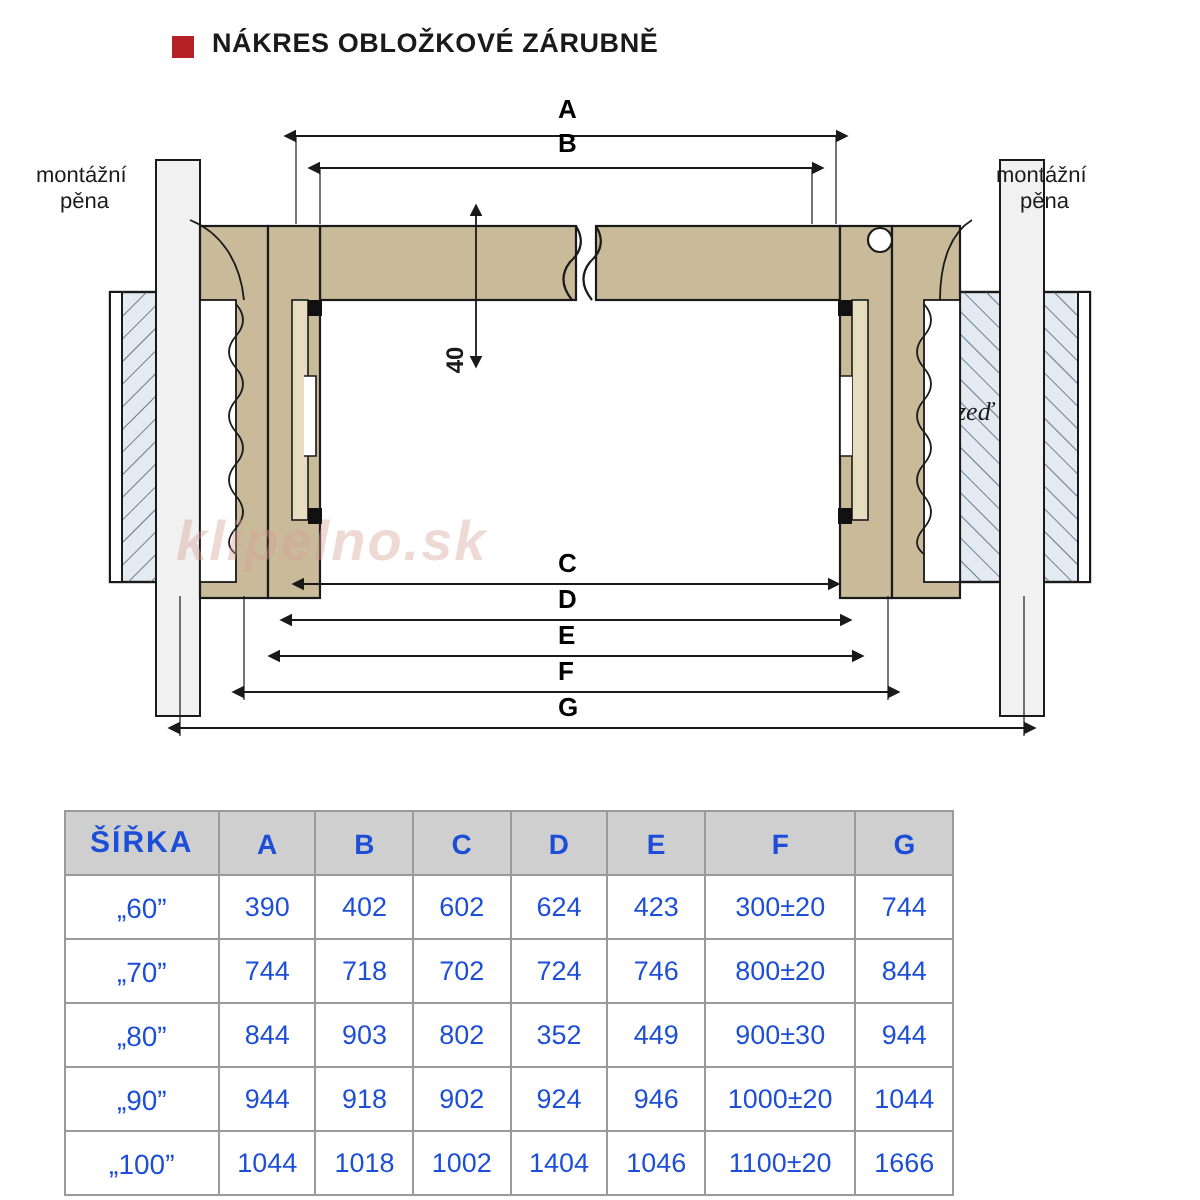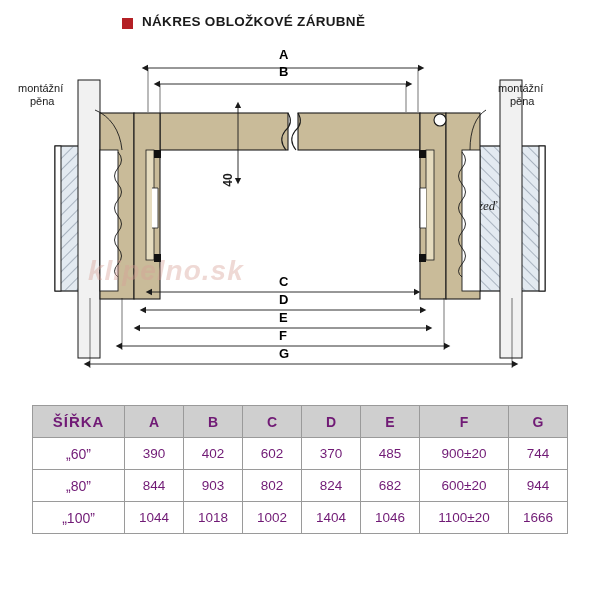--- a/index.html
+++ b/index.html
@@ -19,21 +19,20 @@
     height: 600px;
   }
   
   .title-row {
     position: absolute;
     top: 14px;
     left: 86px;
     display: flex;
     align-items: flex-end;
     gap: 9px;
-    margin-left: 36px;
   }
   .title-bullet {
     width: 11px;
     height: 11px;
     background: #b42025;
     display: inline-block;
   }
   .title-text {
     font-size: 13.5px;
     font-weight: bold;
@@ -69,23 +68,23 @@
 
   
   .table-wrap {
     position: absolute;
     left: 32px;
     top: 405px;
     width: 536px;
   }
   table.spec {
     border-collapse: collapse;
-    width: 536px;
+    width: 445px;
     font-size: 13px;
-    color: #701a75;
+    color: #1d4ed8;
   }
   table.spec th, table.spec td {
     border: 1px solid #9a9a9a;
     text-align: center;
     height: 31px;
     padding: 0 2px;
     font-weight: bold;
   }
   table.spec thead th {
     background: #cfcfcf;
@@ -252,34 +251,54 @@
           <th class="col-wf">F</th>
           <th class="col-w">G</th>
         </tr>
       </thead>
       <tbody>
         <tr>
           <td class="rowhead">„60”</td>
           <td>390</td>
           <td>402</td>
           <td>602</td>
-          <td>370</td>
-          <td>485</td>
-          <td>900±20</td>
+          <td>624</td>
+          <td>423</td>
+          <td>300±20</td>
           <td>744</td>
+        </tr>
+        <tr>
+          <td class="rowhead">„70”</td>
+          <td>744</td>
+          <td>718</td>
+          <td>702</td>
+          <td>724</td>
+          <td>746</td>
+          <td>800±20</td>
+          <td>844</td>
         </tr>
         <tr>
           <td class="rowhead">„80”</td>
           <td>844</td>
           <td>903</td>
           <td>802</td>
-          <td>824</td>
-          <td>682</td>
-          <td>600±20</td>
+          <td>352</td>
+          <td>449</td>
+          <td>900±30</td>
           <td>944</td>
+        </tr>
+        <tr>
+          <td class="rowhead">„90”</td>
+          <td>944</td>
+          <td>918</td>
+          <td>902</td>
+          <td>924</td>
+          <td>946</td>
+          <td>1000±20</td>
+          <td>1044</td>
         </tr>
         <tr>
           <td class="rowhead">„100”</td>
           <td>1044</td>
           <td>1018</td>
           <td>1002</td>
           <td>1404</td>
           <td>1046</td>
           <td>1100±20</td>
           <td>1666</td>

